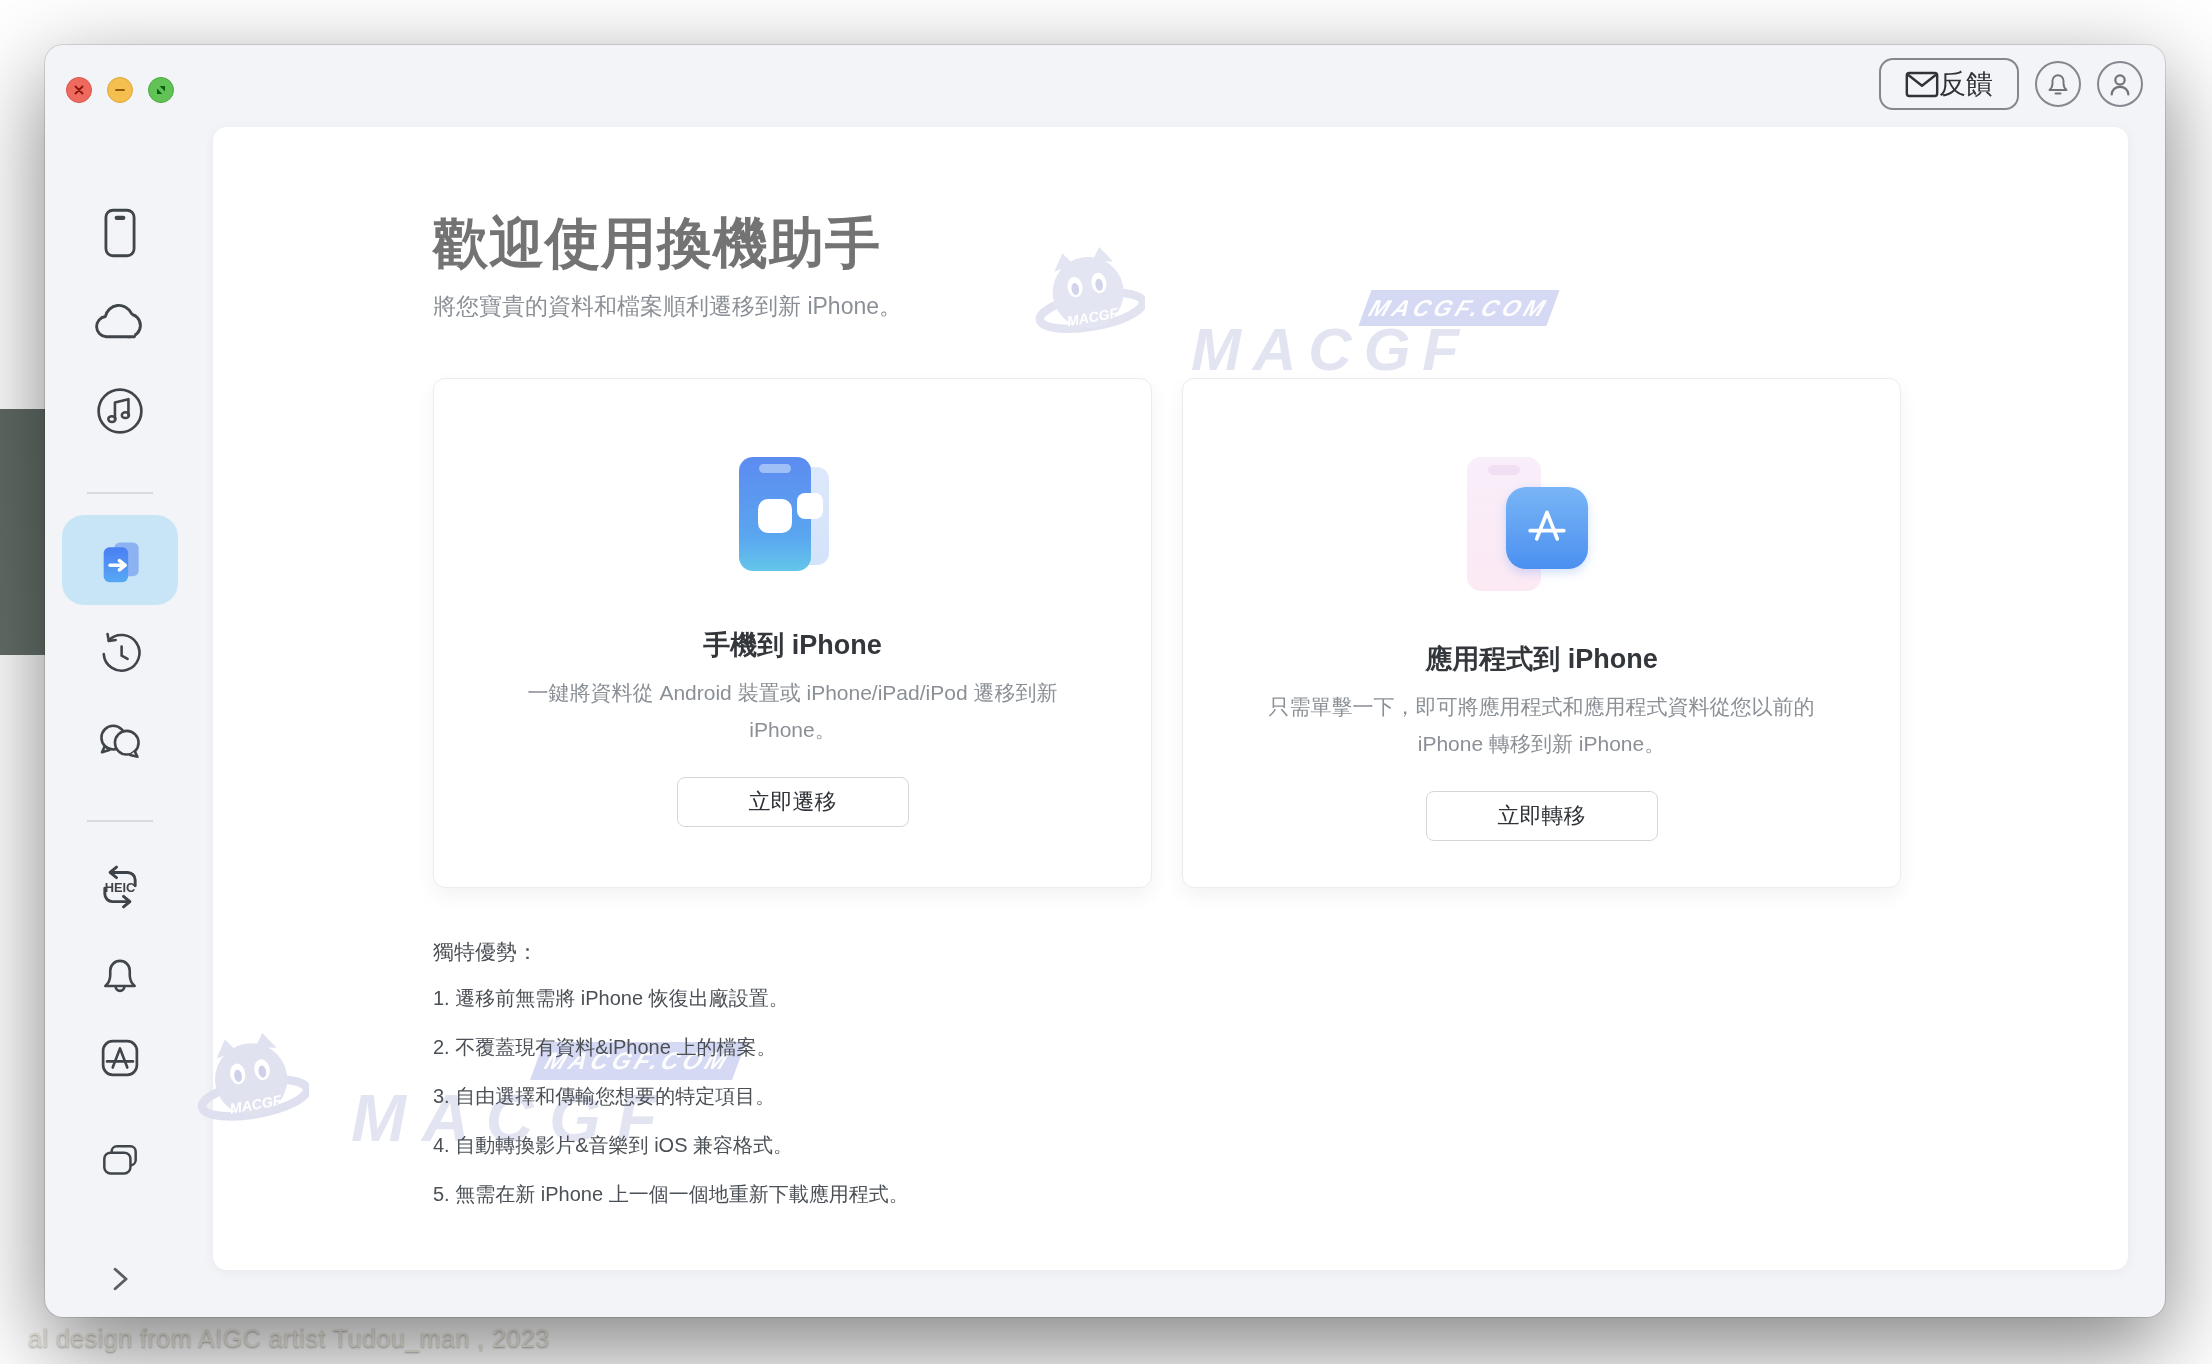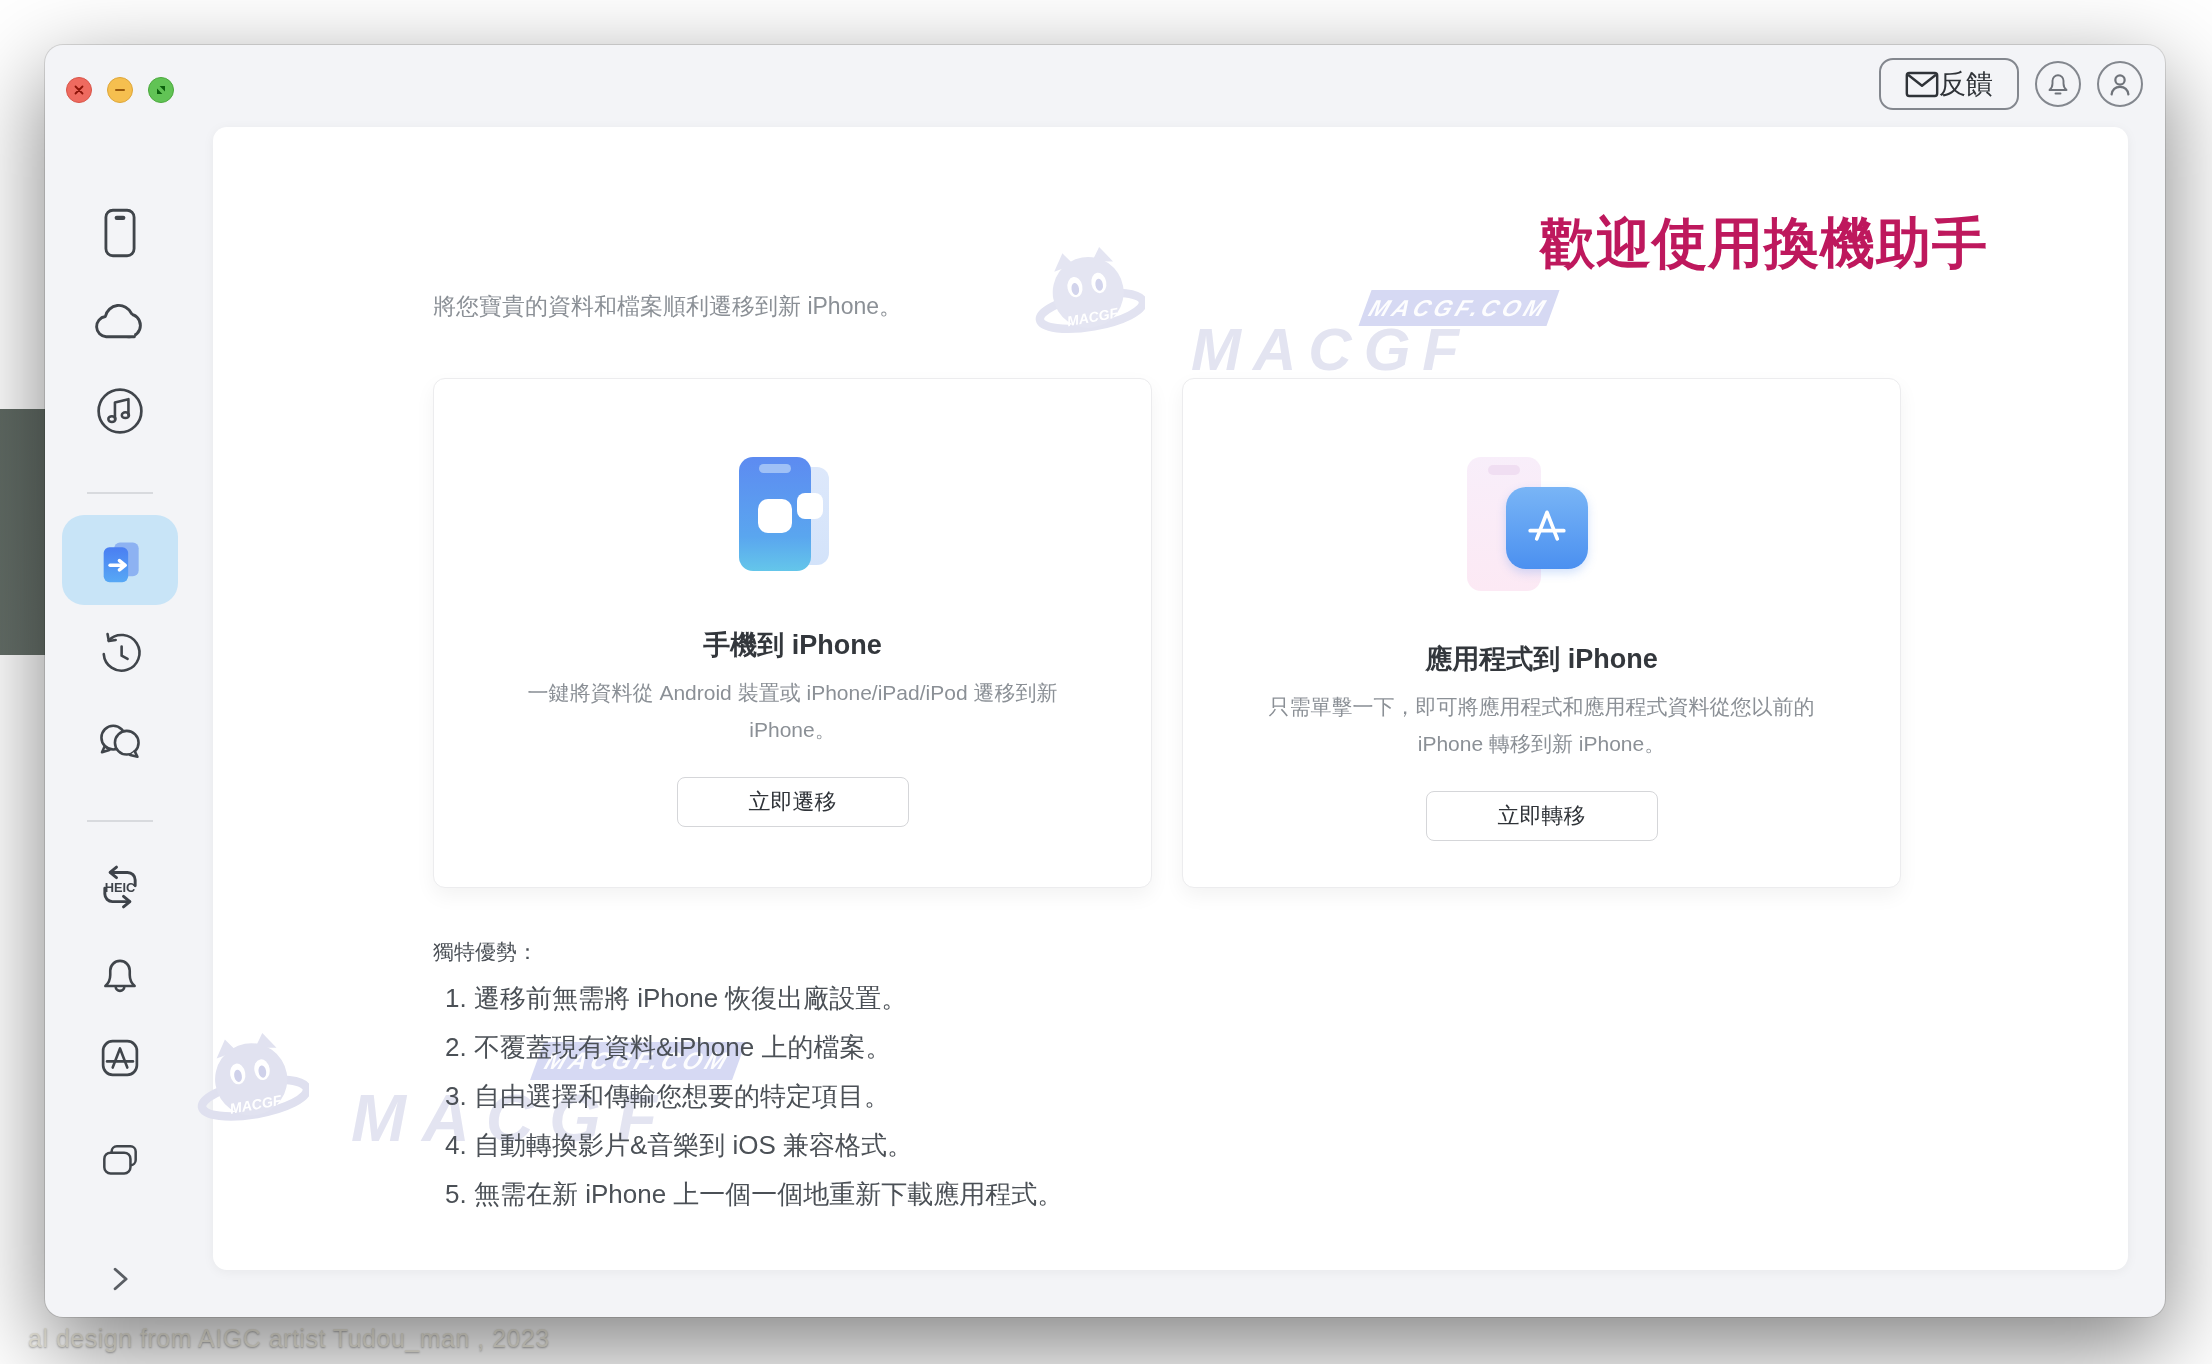--- a/index.html
+++ b/index.html
@@ -49,22 +49,22 @@
     background:#c8e4f7; border-radius:22px; }
   .side-divider { position:absolute; left:42px; width:66px; height:0;
     border-top:2px solid #d8dade; }
 
   
   .panel { position:absolute; left:168px; top:82px; right:37px; bottom:47px;
     background:#ffffff; border-radius:14px;
     box-shadow:0 2px 12px rgba(0,0,0,.05);
     padding:85px 140px 0 220px; overflow:hidden; }
 
-  .page-title { font-size:55px; font-weight:bold; color:#be185d;
-    letter-spacing:1px; line-height:1.15;text-align:right; }
+  .page-title { font-size:55px; font-weight:bold; color:#737373;
+    letter-spacing:1px; line-height:1.15; }
   .page-subtitle { margin-top:16px; font-size:23px; color:#8b9096; }
 
   .cards { display:flex; gap:30px; margin-top:56px; }
   .card { width:719px; height:510px; background:#fff; border:1px solid #ececee;
     border-radius:12px; box-shadow:0 8px 20px rgba(0,0,0,.05);
     display:flex; flex-direction:column; align-items:center; }
   .card-icon { margin-top:78px; }
   .card-title { margin-top:50px; font-size:27px; font-weight:600; color:#33373c; }
   .card-desc { margin-top:12px; font-size:21px; color:#8b9096; line-height:1.75;
     text-align:center; max-width:600px; }
@@ -96,22 +96,22 @@
     margin-left:-16px; border-radius:5px; background:#f0def2; }
   .appstore-badge { position:absolute; left:39px; top:30px; width:82px; height:82px;
     border-radius:20px; background:linear-gradient(180deg,#79b5f6,#4b90f0);
     display:flex; align-items:center; justify-content:center;
     box-shadow:0 4px 10px rgba(80,140,240,.25); }
 
   
   .advantages { margin-top:50px; position:relative; z-index:2; }
   .adv-heading { font-size:21px; color:#4b5056; }
   .adv-list { list-style:none; margin-top:17px; }
-  .adv-list li { font-size:26px; color:#4b5056; line-height:30px;
-    margin-bottom:19px;margin-left:12px; }
+  .adv-list li { font-size:20px; color:#4b5056; line-height:30px;
+    margin-bottom:19px; }
 
   
   .wm { position:absolute; pointer-events:none; z-index:1; }
   .wm-big { position:absolute; font-weight:800; font-style:italic;
     color:#e3e4f1; letter-spacing:12px; line-height:1; white-space:nowrap; }
   .wm-badge { position:absolute; background:#d6d9f3; color:#fdfdfe;
     font-weight:700; font-style:italic; letter-spacing:4px;
     transform:skewX(-20deg); display:flex; align-items:center;
     justify-content:center; }
 </style>

